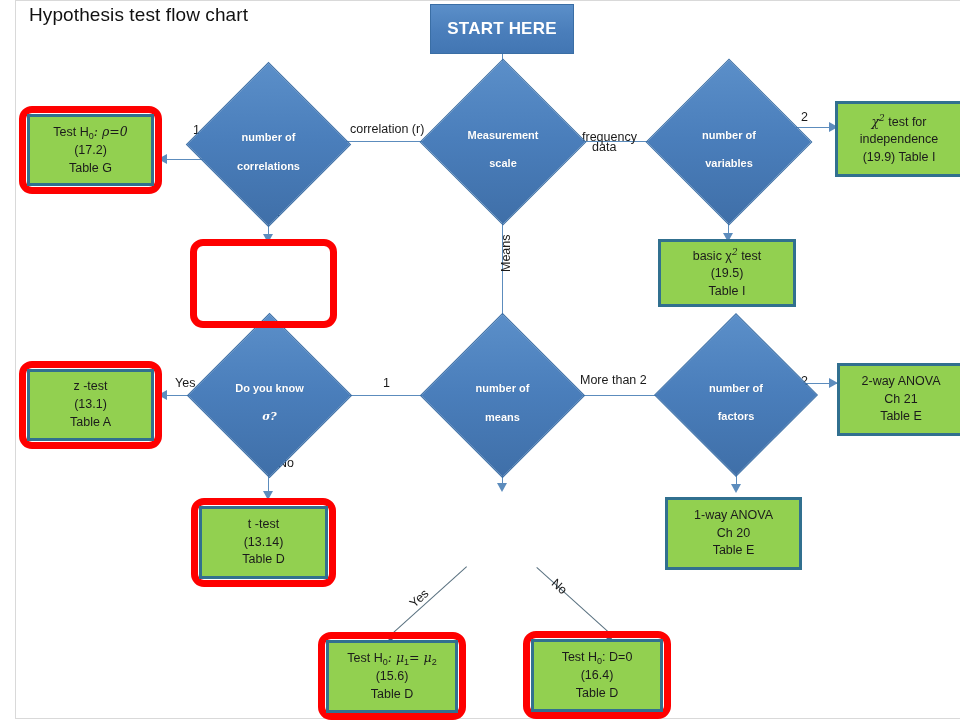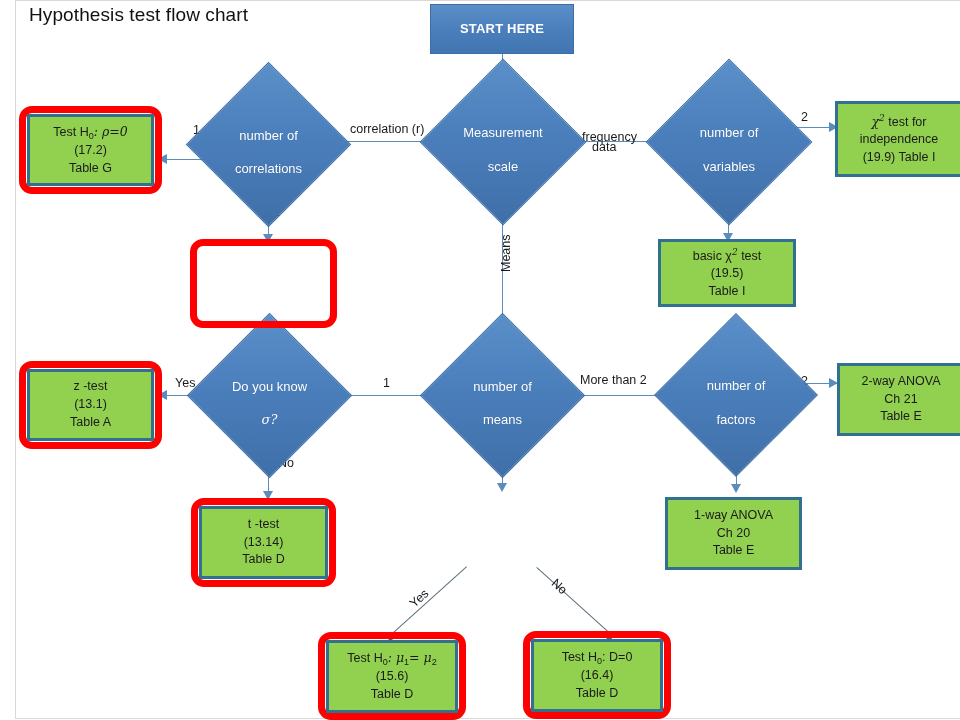--- a/index.html
+++ b/index.html
@@ -51,22 +51,22 @@
     height: 100%;
     background: linear-gradient(135deg, #5b8fc9 0%, #4a7ebb 48%, #3f6fa8 100%);
     border: 1px solid #3a6ea5;
     transform: rotate(45deg);
     box-sizing: border-box;
   }
   .diamond .dlabel {
     position: relative;
     z-index: 2;
     color: #ffffff;
-    font-weight: normal;
-    font-size: 13px;
+    font-weight: bold;
+    font-size: 11px;
     line-height: 1.28;
     text-align: center;
     width: 118%;
     white-space: pre-line;
     text-shadow: 0 0 1px rgba(0,0,0,0.18);
   }
 
   
   .rbox {
     position: absolute;
@@ -80,21 +80,21 @@
     color: #1b1b1b;
     font-size: 12.5px;
     line-height: 1.42;
     padding: 2px 4px;
   }
   .rbox.blue {
     background: linear-gradient(180deg, #5b8fc9 0%, #4a7ebb 55%, #4276b3 100%);
     border: 1px solid #3a6ea5;
     color: #ffffff;
     font-weight: bold;
-    font-size: 13px;
+    font-size: 17px;
     letter-spacing: 0.2px;
   }
   
   .hilite {
     position: absolute;
     box-sizing: border-box;
     border: 7px solid #fe0000;
     border-radius: 13px;
     pointer-events: none;
   }

